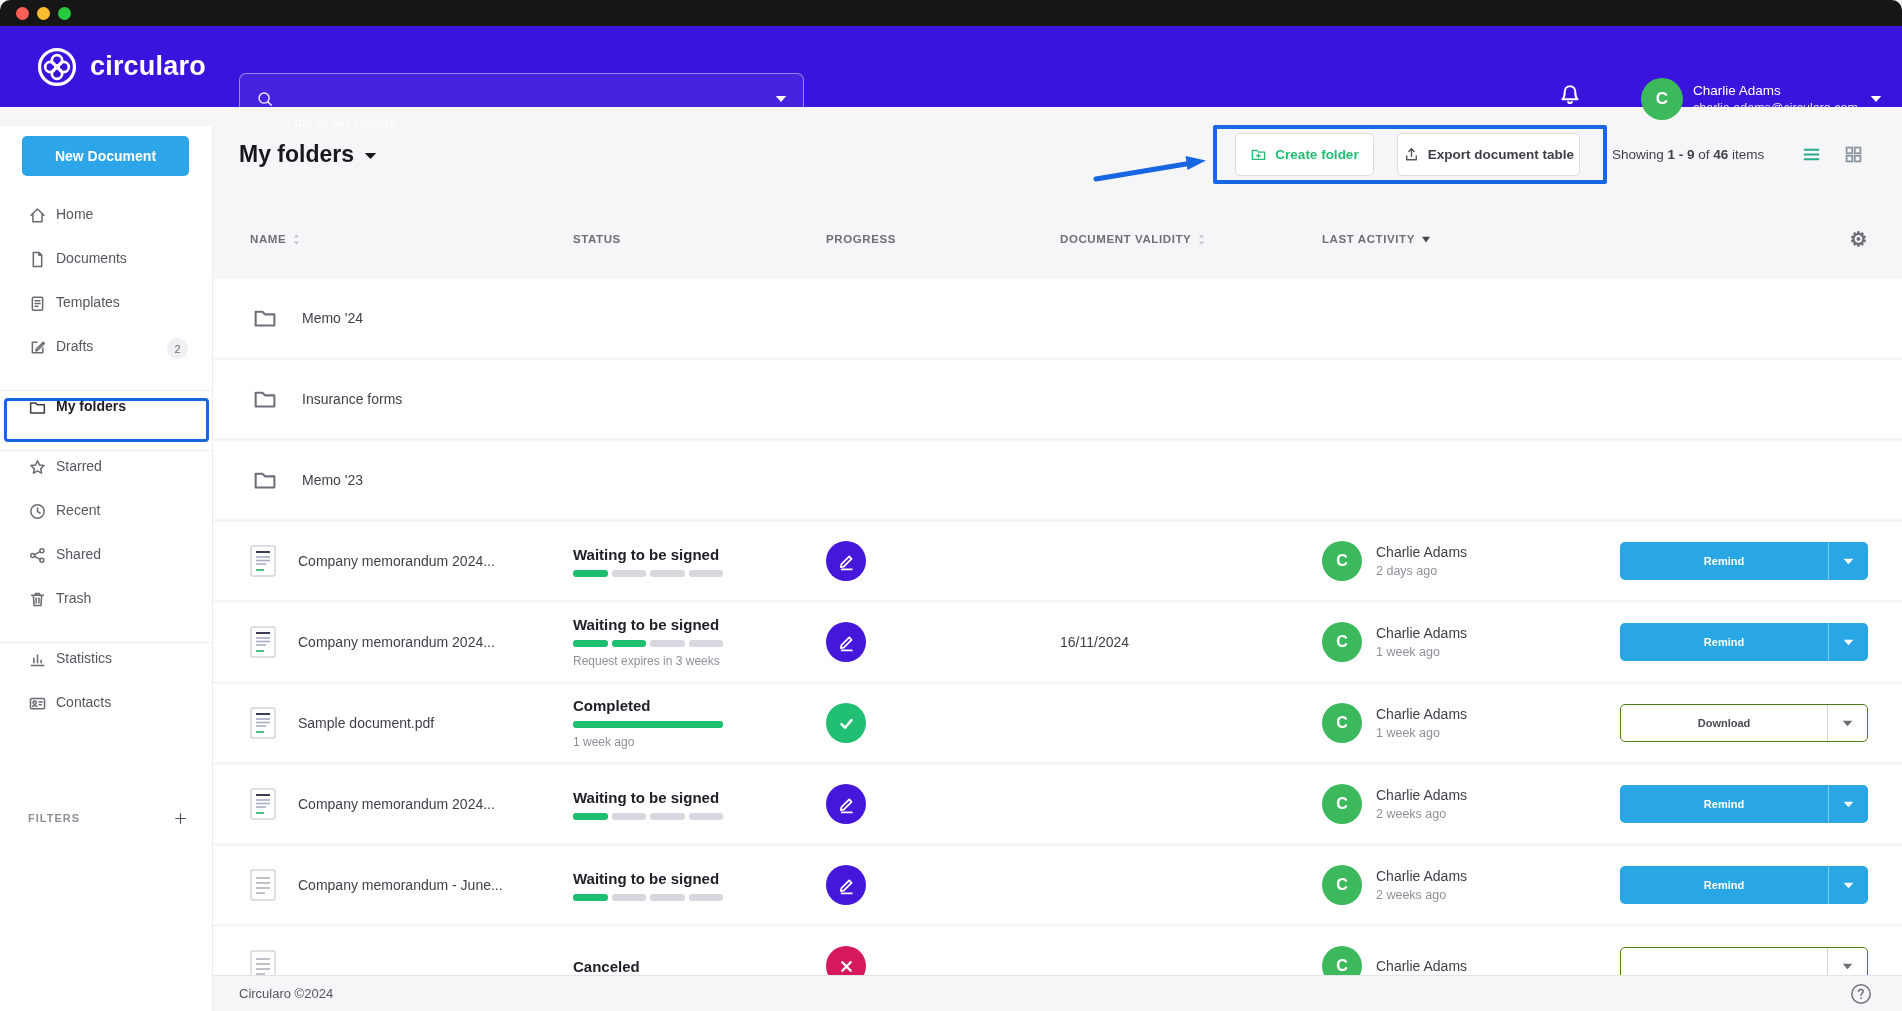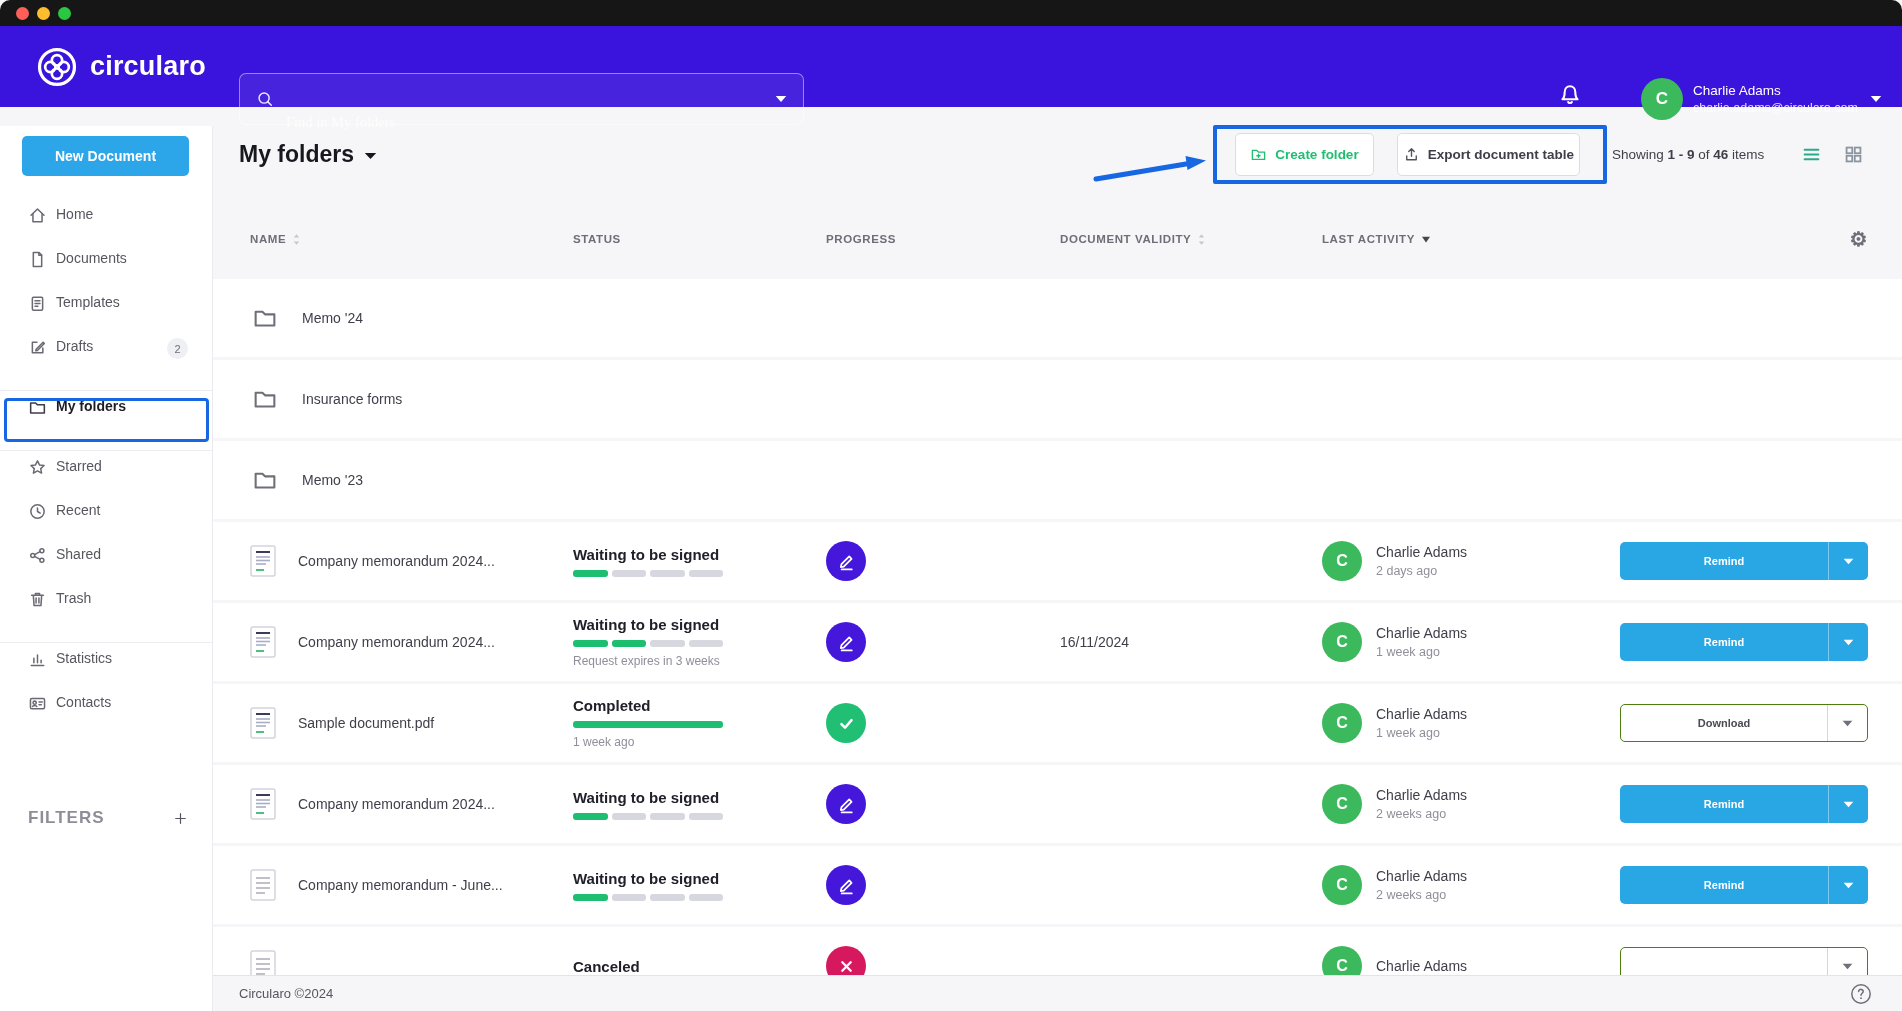--- a/index.html
+++ b/index.html
@@ -41,21 +41,21 @@
   .new-doc-btn { position:absolute; left:22px; top:10px; width:167px; height:40px; background:#2CA6E9; color:#fff; font-weight:700; font-size:14px; border:none; border-radius:5px; font-family:inherit; }
   #nav-groups { position:absolute; top:80px; left:0; right:0; }
   .nav-group + .nav-group { margin-top:8px; border-top:1px solid #ececf1; padding-top:7px; }
   .nav-item { height:44px; display:flex; align-items:flex-start; padding-left:28px; gap:9px; color:#56565f; font-size:14px; }
   .nav-item .icn { width:19px; height:19px; display:inline-flex; color:#6a6a74; flex:none; }
   .nav-item .icn svg { width:100%; height:100%; }
   .nav-item.selected { color:#1d1d26; font-weight:700; }
   .nav-item.selected .icn { color:#3c3c46; }
   .nav-badge { margin-left:auto; margin-right:24px; min-width:21px; height:21px; border-radius:11px; background:#eef0f4; color:#6f6f7a; font-size:11px; font-weight:400; display:flex; align-items:center; justify-content:center; padding:0 4px; }
   .filters-row { position:absolute; top:670px; left:0; right:0; height:44px; display:flex; align-items:center; padding-left:28px; }
-  .filters-label { font-size:17px; letter-spacing:1px; color:#8e8e99; font-weight:700; }
+  .filters-label { font-size:11px; letter-spacing:1px; color:#8e8e99; font-weight:700; }
   .filters-plus { margin-left:auto; margin-right:24px; width:15px; height:15px; color:#55555f; display:inline-flex; }
   .filters-plus svg { width:100%; height:100%; }
 
   
   .main { position:absolute; left:213px; top:126px; right:0; bottom:0; }
   .page-title-row { position:absolute; left:26px; top:10px; height:36px; display:flex; align-items:center; gap:10px; color:#17171f; }
   .page-title-row h1 { font-size:23px; font-weight:700; }
   .title-caret { width:13px; height:8px; color:#17171f; display:inline-flex; margin-top:4px; }
   .title-caret svg { width:100%; height:100%; }
   .btn { position:absolute; height:43px; background:#fff; border:1px solid #dcdce3; border-radius:5px; display:flex; align-items:center; justify-content:center; gap:8px; font-family:inherit; font-size:13.5px; }

